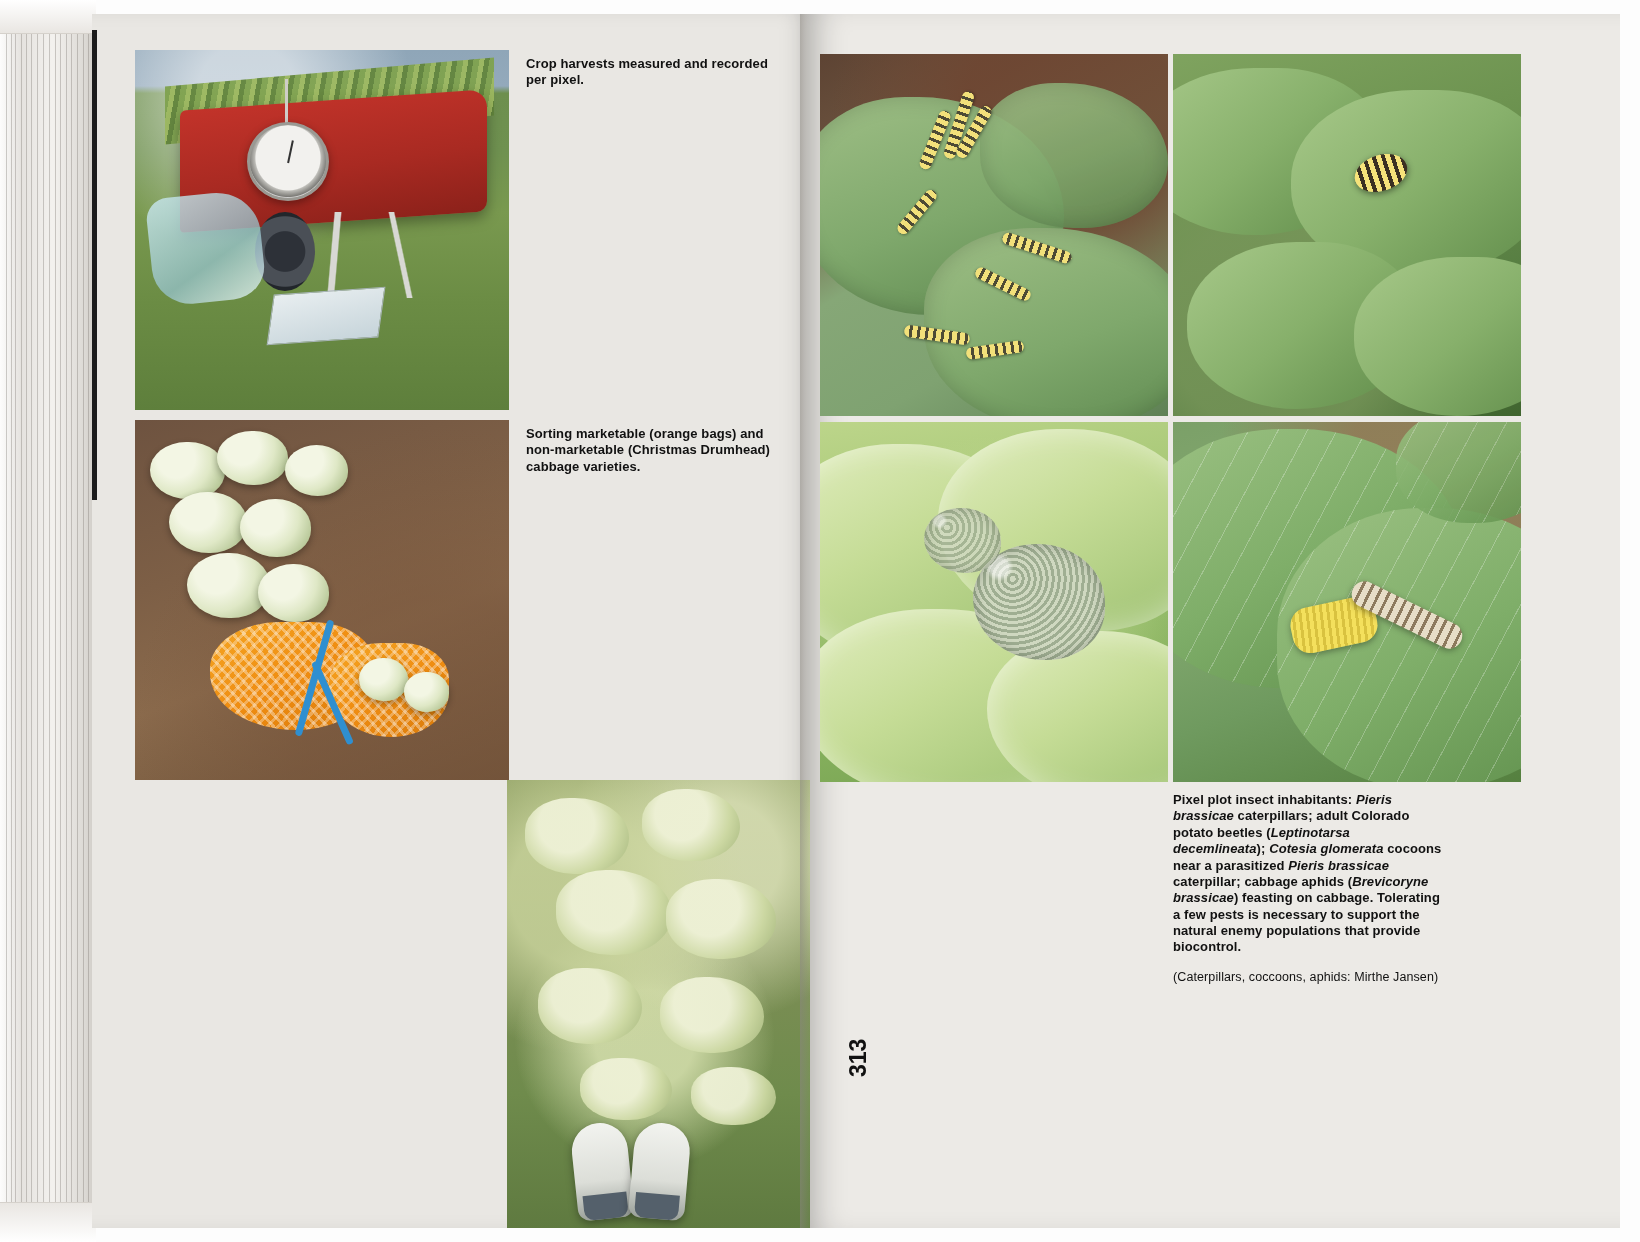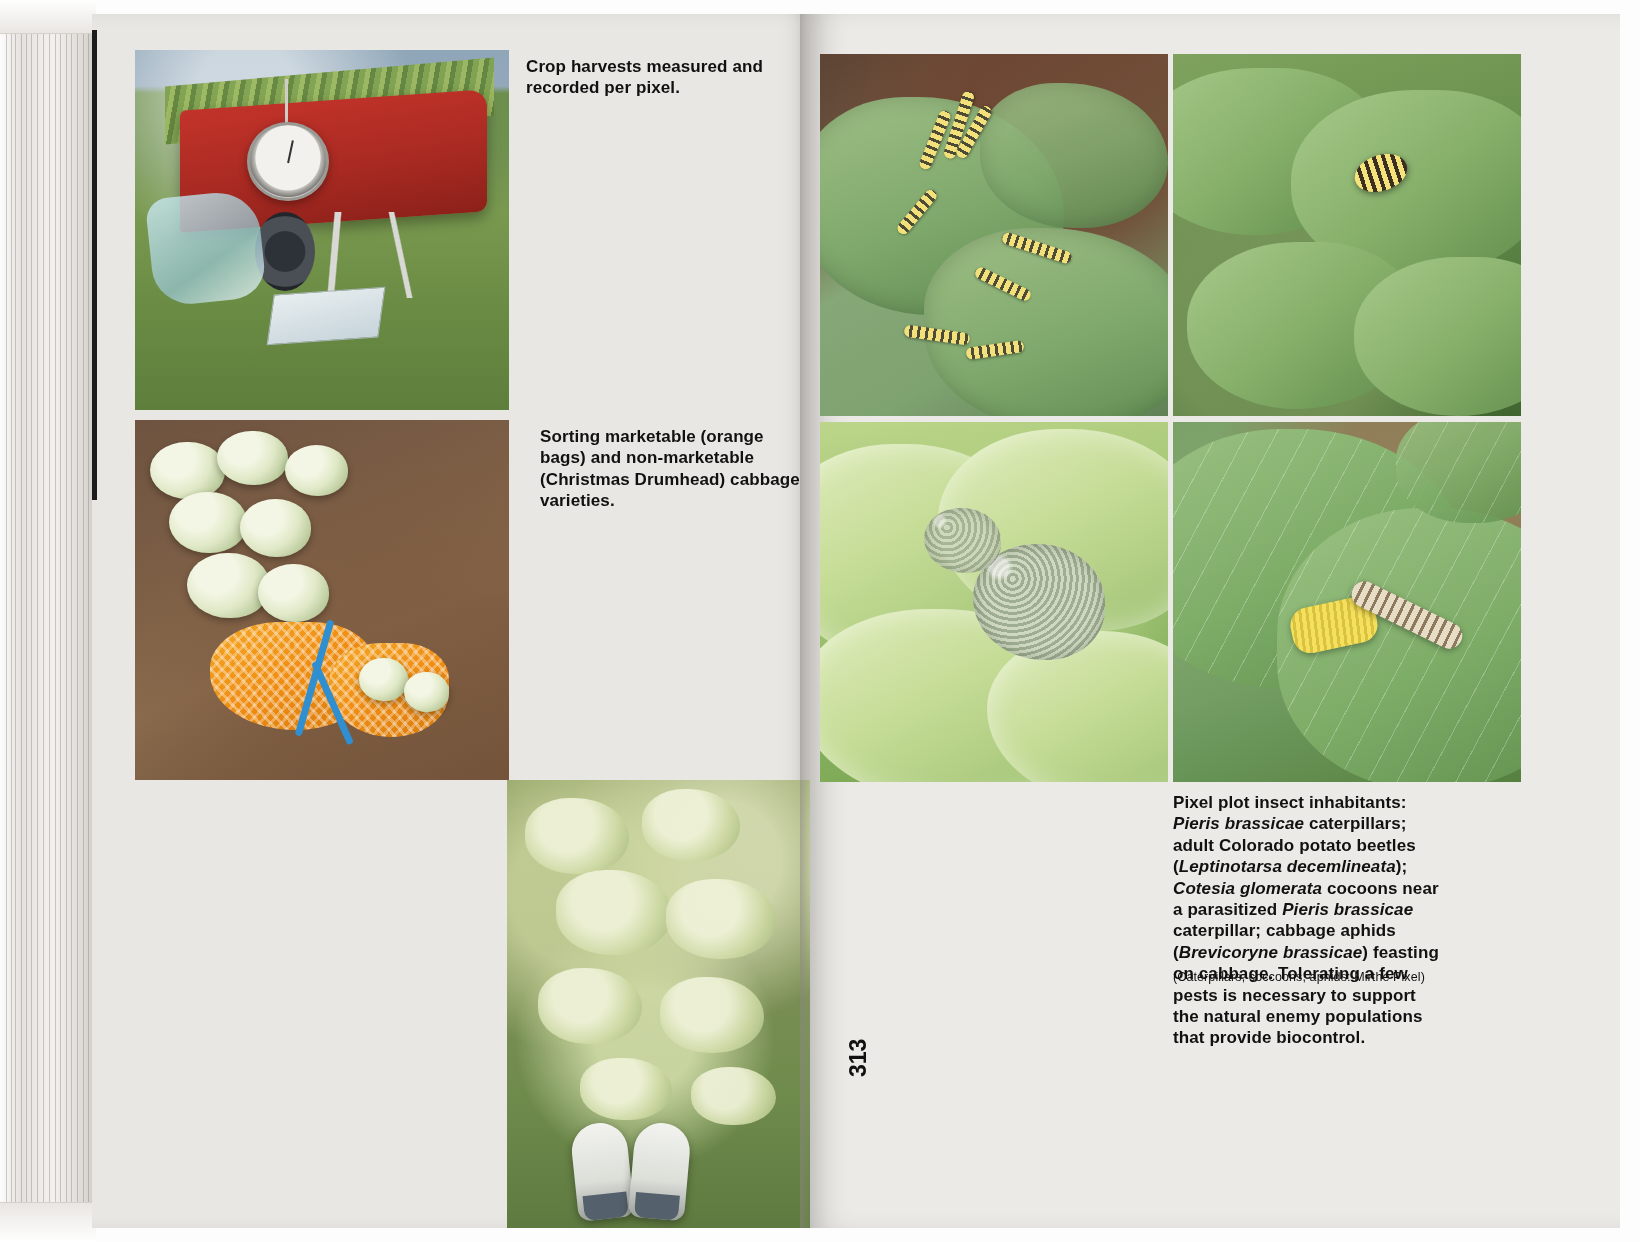--- a/index.html
+++ b/index.html
@@ -84,21 +84,21 @@
   }
 
   
   .photo {
     position: absolute;
     overflow: hidden;
     background: #9aa48c;
   }
   .cap {
     position: absolute;
-    font-size: 17px;
+    font-size: 13px;
     line-height: 1.26;
     font-weight: bold;
     color: #111;
     letter-spacing: 0.1px;
   }
   .cap.small {
     font-weight: normal;
     font-size: 12.5px;
   }
   .cap em { font-style: italic; }
@@ -400,21 +400,21 @@
       <div class="leafy" style="left:10%; top:42%; width:34%; height:17%;"></div>
       <div class="leafy" style="left:50%; top:44%; width:34%; height:17%;"></div>
       <div class="leafy" style="left:24%; top:62%; width:30%; height:14%;"></div>
       <div class="leafy" style="left:60%; top:64%; width:28%; height:13%;"></div>
       <div class="shoe l"></div>
       <div class="shoe r"></div>
     </div>
 
     <div class="cap" style="left:434px; top:42px; width:248px;">Crop harvests measured and recorded per pixel.</div>
 
-    <div class="cap" style="left:434px; top:412px; width:262px;margin-left:14px;">Sorting marketable (orange bags) and non-marketable (Christmas Drumhead) cabbage varieties.</div>
+    <div class="cap" style="left:434px; top:412px; width:262px;">Sorting marketable (orange bags) and non-marketable (Christmas Drumhead) cabbage varieties.</div>
 
   </div>
 
   <div class="spine-mark"></div>
   <div class="gutter"></div>
 
   <div class="page page-right">
 
     <div class="photo ph-caterpillars" style="left:10px; top:40px; width:348px; height:362px;">
       <div class="leaf" style="left:-6%; top:12%; width:76%; height:60%;"></div>
@@ -452,18 +452,18 @@
       <div class="leaf" style="left:30%;  top:24%; width:92%; height:78%;"></div>
       <div class="leaf" style="left:64%;  top:-4%; width:46%; height:32%; opacity:.9;"></div>
       <div class="cocoonmass" style="left:34%; top:50%;"></div>
       <div class="cat2" style="left:50%; top:50%;"></div>
     </div>
 
     <div class="cap" style="left:363px; top:778px; width:272px;">
       <span>Pixel plot insect inhabitants: </span><em>Pieris brassicae</em><span> caterpillars; adult Colorado potato beetles (</span><em>Leptinotarsa decemlineata</em><span>); </span><em>Cotesia glomerata</em><span> cocoons near a parasitized </span><em>Pieris brassicae</em><span> caterpillar; cabbage aphids (</span><em>Brevicoryne brassicae</em><span>) feasting on cabbage. Tolerating a few pests is necessary to support the natural enemy populations that provide biocontrol.</span>
     </div>
 
-    <div class="cap small" style="left:363px; top:956px; width:286px;">(Caterpillars, coccoons, aphids: Mirthe Pixel)</div>
+    <div class="cap small" style="left:363px; top:956px; width:286px;">(Caterpillars, coccoons, aphids: Mirthe Jansen)</div>
 
     <div class="page-num" style="left:62px; top:1036px;">313</div>
   </div>
 
 </div>
 
 </body></html>

